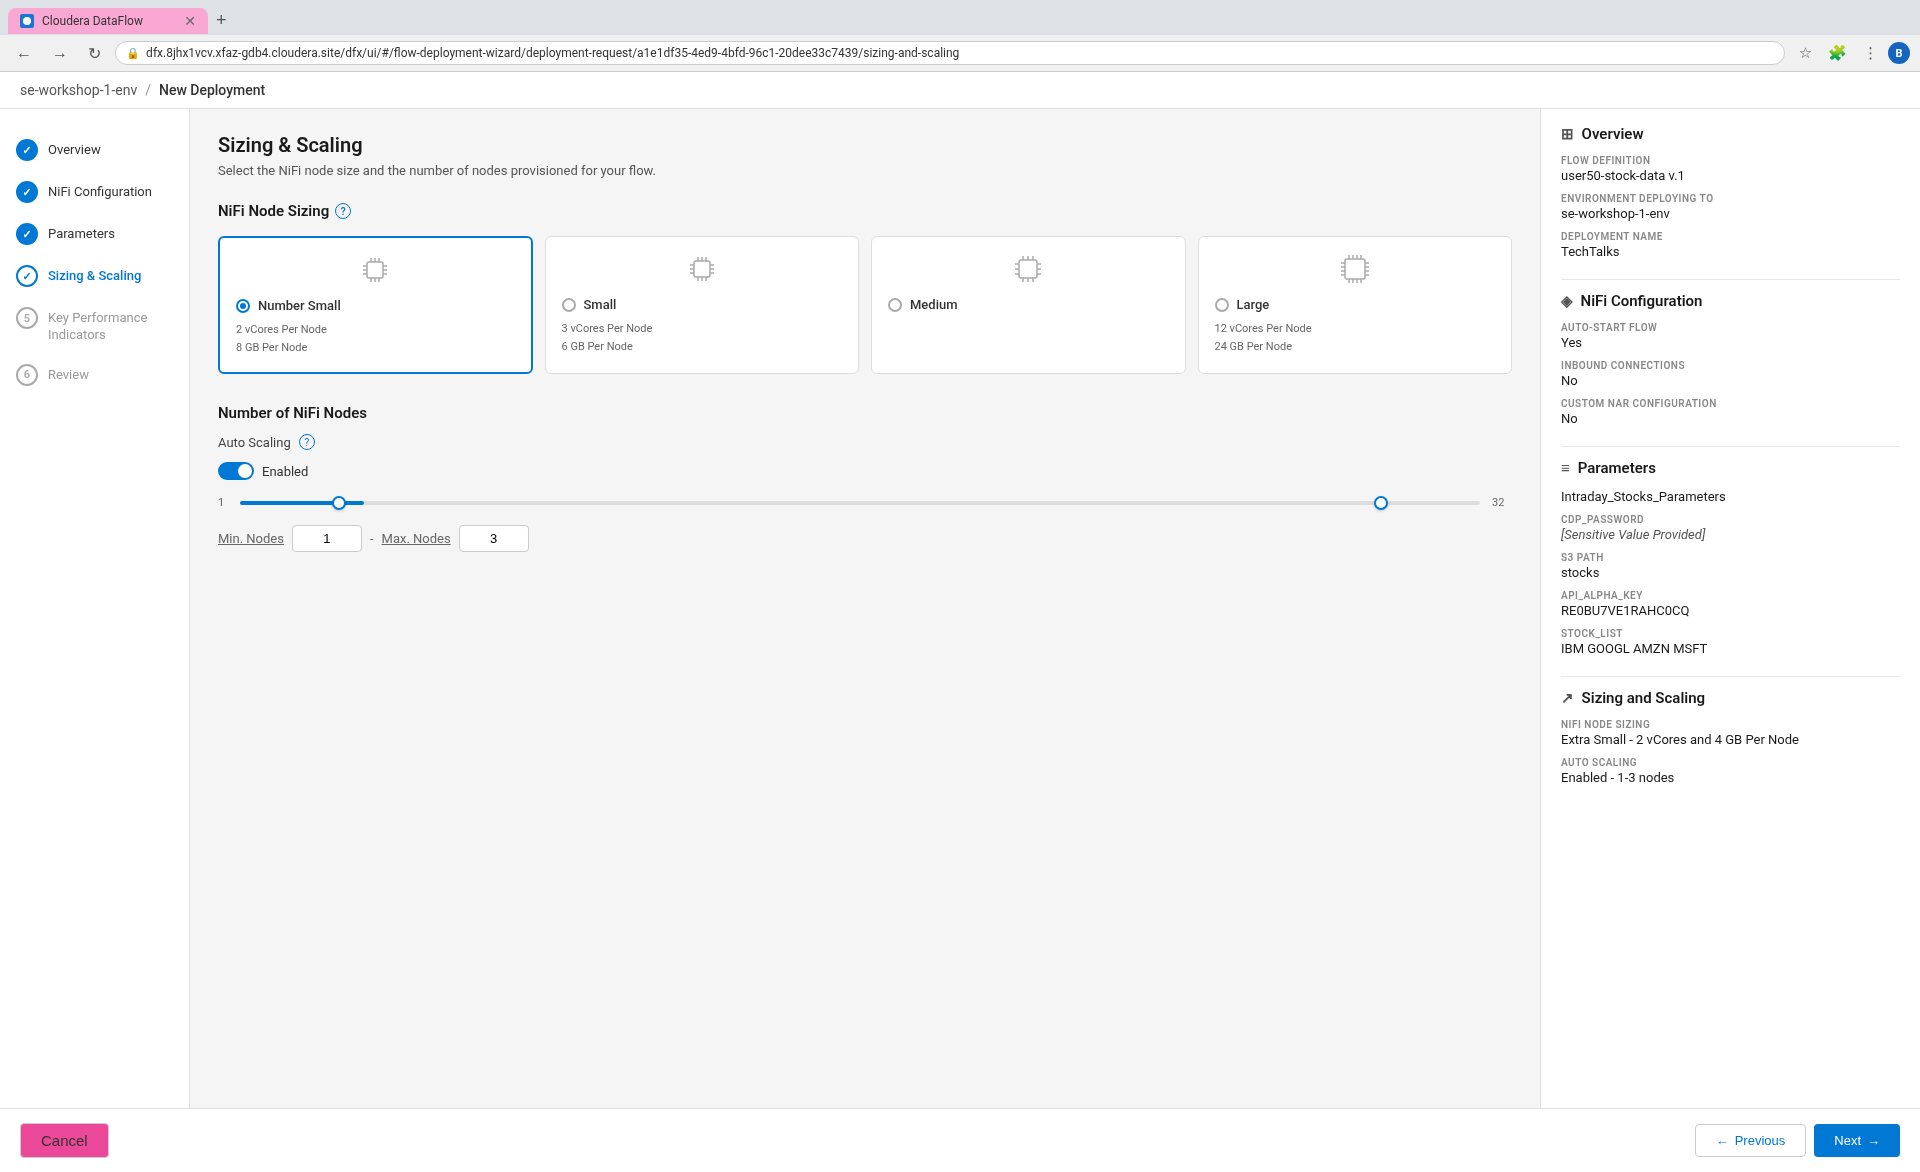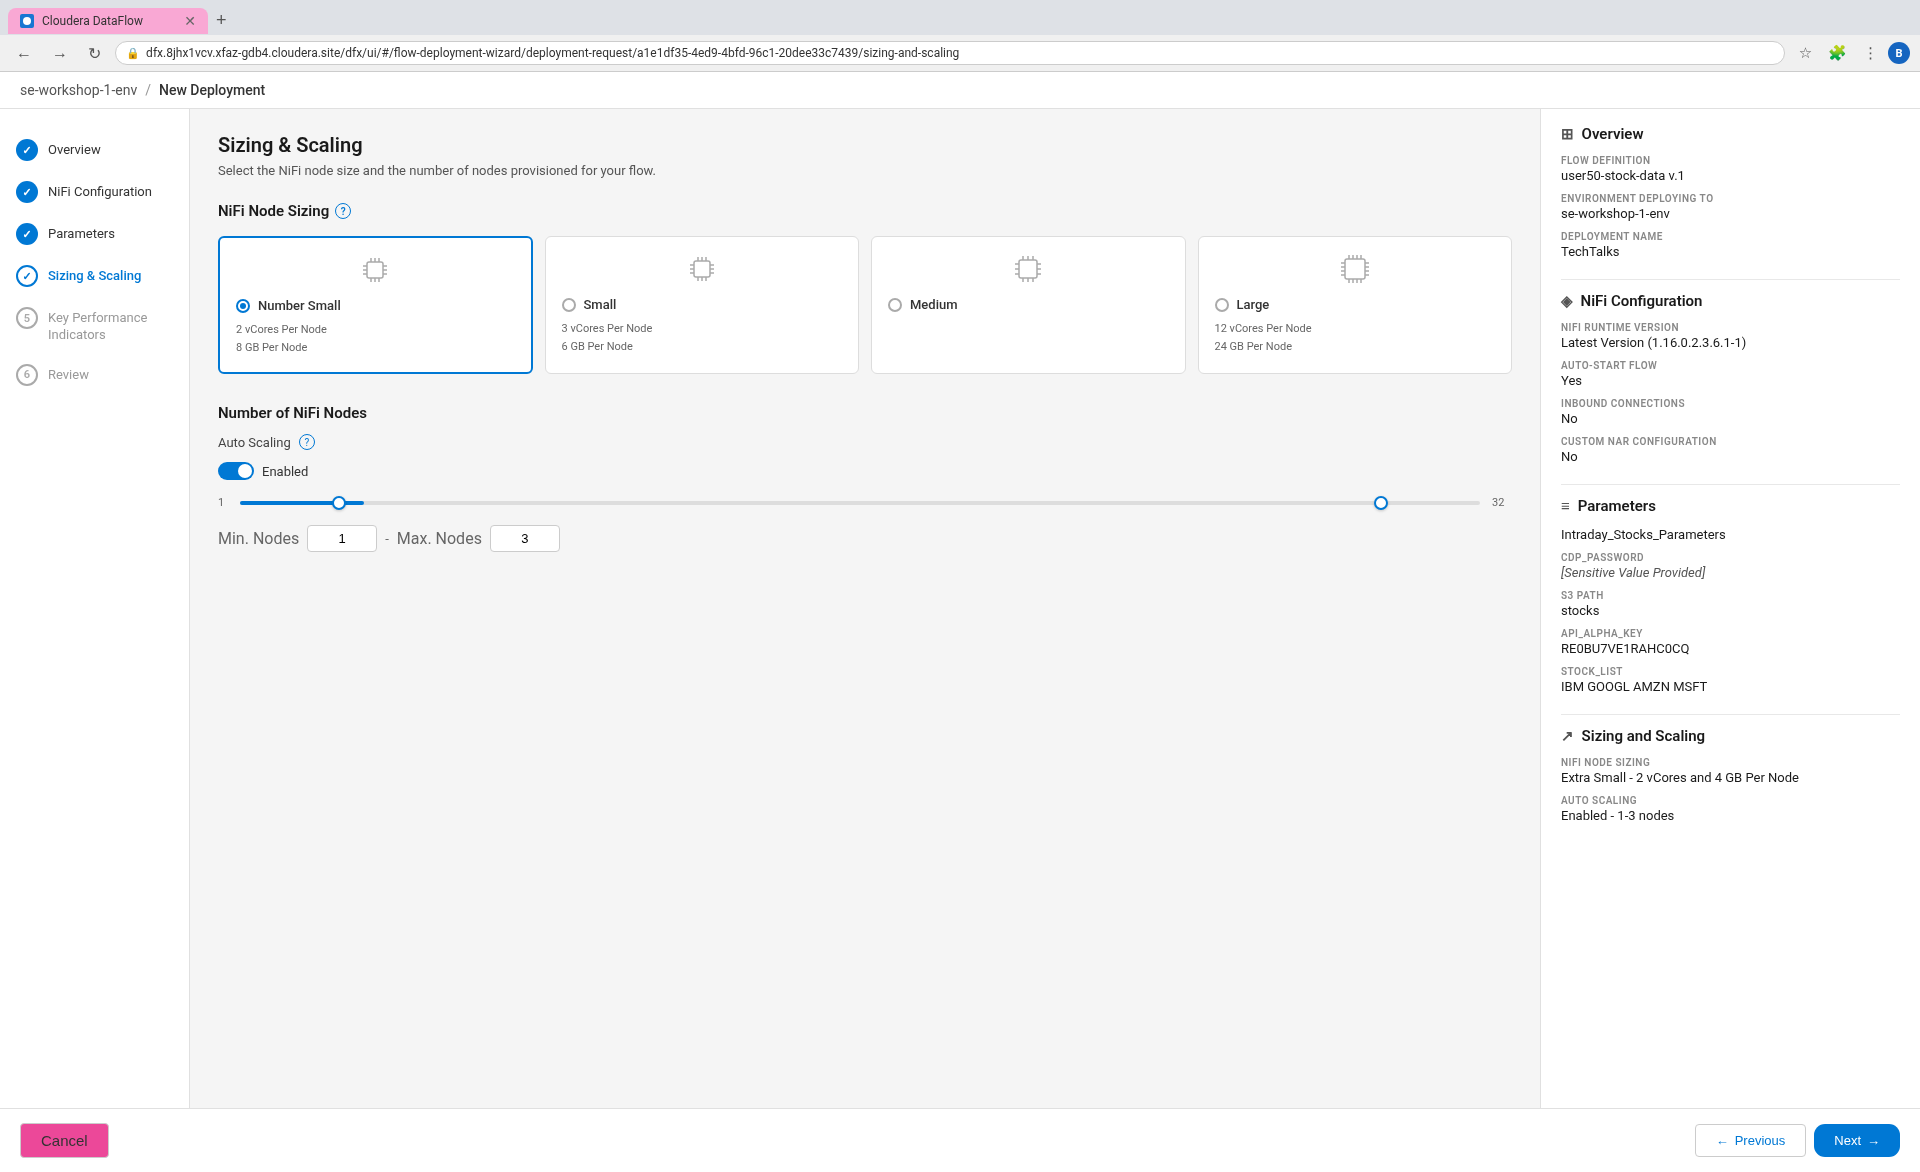--- a/index.html
+++ b/index.html
@@ -72,42 +72,42 @@
 
     .slider-container { display: flex; align-items: center; gap: 12px; margin-bottom: 16px; }
     .slider-track { flex: 1; position: relative; height: 4px; background: #ddd; border-radius: 2px; }
     .slider-fill { position: absolute; left: 0; width: 10%; height: 100%; background: #0078d4; border-radius: 2px; }
     .slider-thumb { position: absolute; left: 8%; top: 50%; transform: translate(-50%, -50%); width: 14px; height: 14px; border-radius: 50%; background: white; border: 2px solid #0078d4; cursor: pointer; box-shadow: 0 1px 3px rgba(0,0,0,0.2); }
     .slider-thumb-right { left: 92%; }
     .slider-min-label { font-size: 11px; color: #666; min-width: 10px; }
     .slider-max-label { font-size: 11px; color: #666; min-width: 20px; }
 
     .min-max-row { display: flex; align-items: center; gap: 8px; margin-left: 0; }
-    .min-max-label { font-size: 16px; color: #666; }
+    .min-max-label { font-size: 13px; color: #666; text-decoration: underline; }
     .min-max-input { width: 70px; border: 1px solid #ccc; border-radius: 4px; padding: 5px 8px; font-size: 13px; text-align: center; }
     .min-max-dash { color: #666; }
 
     
     .right-panel { width: 380px; background: white; border-left: 1px solid #e0e0e0; overflow-y: auto; flex-shrink: 0; }
     .right-panel-content { padding: 16px 20px; }
     .panel-section { margin-bottom: 20px; }
     .panel-section-title { font-size: 15px; font-weight: 600; color: #1a1a1a; display: flex; align-items: center; gap: 8px; margin-bottom: 12px; }
     .panel-section-icon { color: #555; }
     .panel-field { margin-bottom: 10px; }
     .panel-field-label { font-size: 10px; font-weight: 600; color: #888; text-transform: uppercase; letter-spacing: 0.5px; margin-bottom: 2px; }
     .panel-field-value { font-size: 13px; color: #1a1a1a; }
     .panel-field-value.italic { font-style: italic; color: #555; }
     .panel-divider { border: none; border-top: 1px solid #e8e8e8; margin: 12px 0; }
 
     
     .footer { background: white; border-top: 1px solid #e0e0e0; padding: 14px 20px; display: flex; align-items: center; justify-content: space-between; position: fixed; bottom: 0; left: 0; right: 0; z-index: 10; }
     .cancel-btn { background: #ec4899; border: 1px solid #ccc; color: #333; padding: 8px 20px; border-radius: 4px; cursor: pointer; font-size: 15px; }
     .nav-btns { display: flex; gap: 8px; }
     .prev-btn { background: white; border: 1px solid #ccc; color: #0078d4; padding: 8px 20px; border-radius: 4px; cursor: pointer; font-size: 13px; display: flex; align-items: center; gap: 6px; }
-    .next-btn { background: #0078d4; border: none; color: white; padding: 8px 20px; border-radius: 11px; cursor: pointer; font-size: 13px; display: flex; align-items: center; gap: 6px; font-weight: 500; }
+    .next-btn { background: #0078d4; border: none; color: white; padding: 8px 20px; border-radius: 4px; cursor: pointer; font-size: 13px; display: flex; align-items: center; gap: 6px; font-weight: 500; }
 
     .chip-icon { width: 32px; height: 32px; }
 
     
     ::-webkit-scrollbar { width: 6px; }
     ::-webkit-scrollbar-track { background: #f5f5f5; }
     ::-webkit-scrollbar-thumb { background: #ccc; border-radius: 3px; }
   </style>
 </head>
 <body>
@@ -359,24 +359,20 @@
       </div>
 
       <hr class="panel-divider">
 
       <div class="panel-section">
         <div class="panel-section-title">
           <span class="panel-section-icon">◈</span>
           <span>NiFi Configuration</span>
         </div>
         <div class="panel-field">
-          <div class="panel-field-label">NIFI RUNTIME VERSION</div>
-          <div class="panel-field-value">Latest Version (1.16.0.2.3.6.1-1)</div>
-        </div>
-        <div class="panel-field">
           <div class="panel-field-label">AUTO-START FLOW</div>
           <div class="panel-field-value">Yes</div>
         </div>
         <div class="panel-field">
           <div class="panel-field-label">INBOUND CONNECTIONS</div>
           <div class="panel-field-value">No</div>
         </div>
         <div class="panel-field">
           <div class="panel-field-label">CUSTOM NAR CONFIGURATION</div>
           <div class="panel-field-value">No</div>

